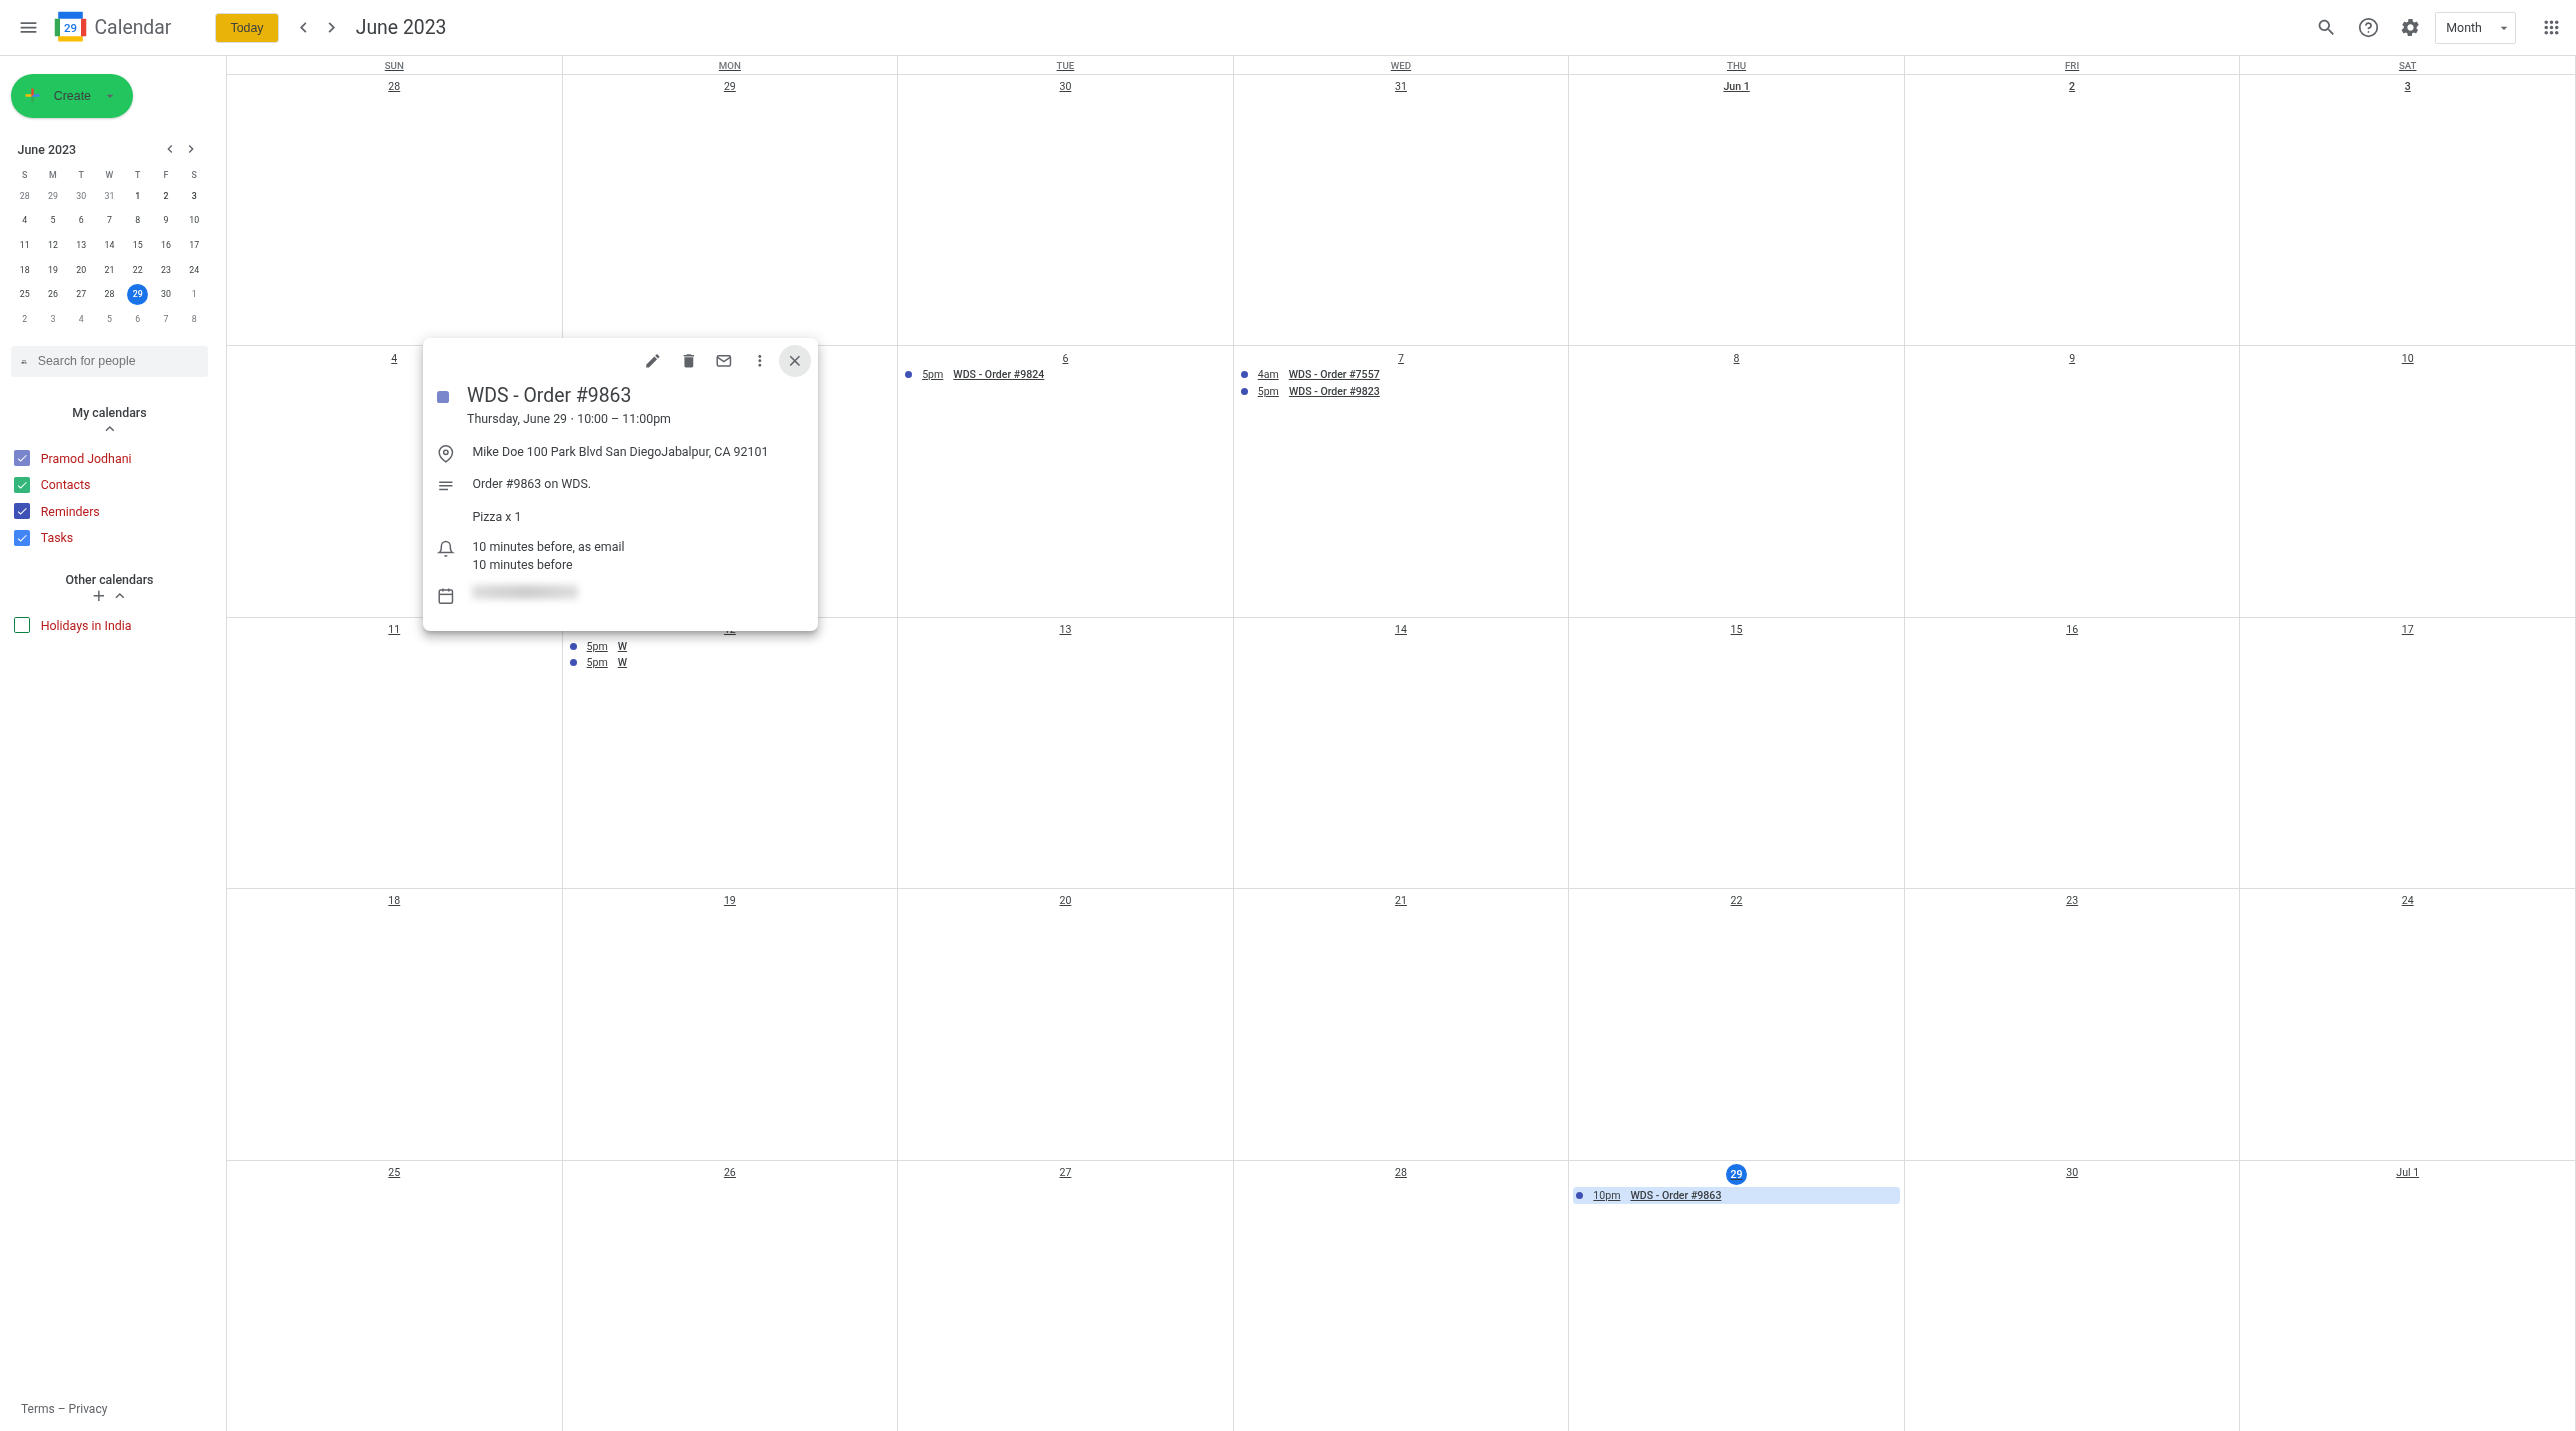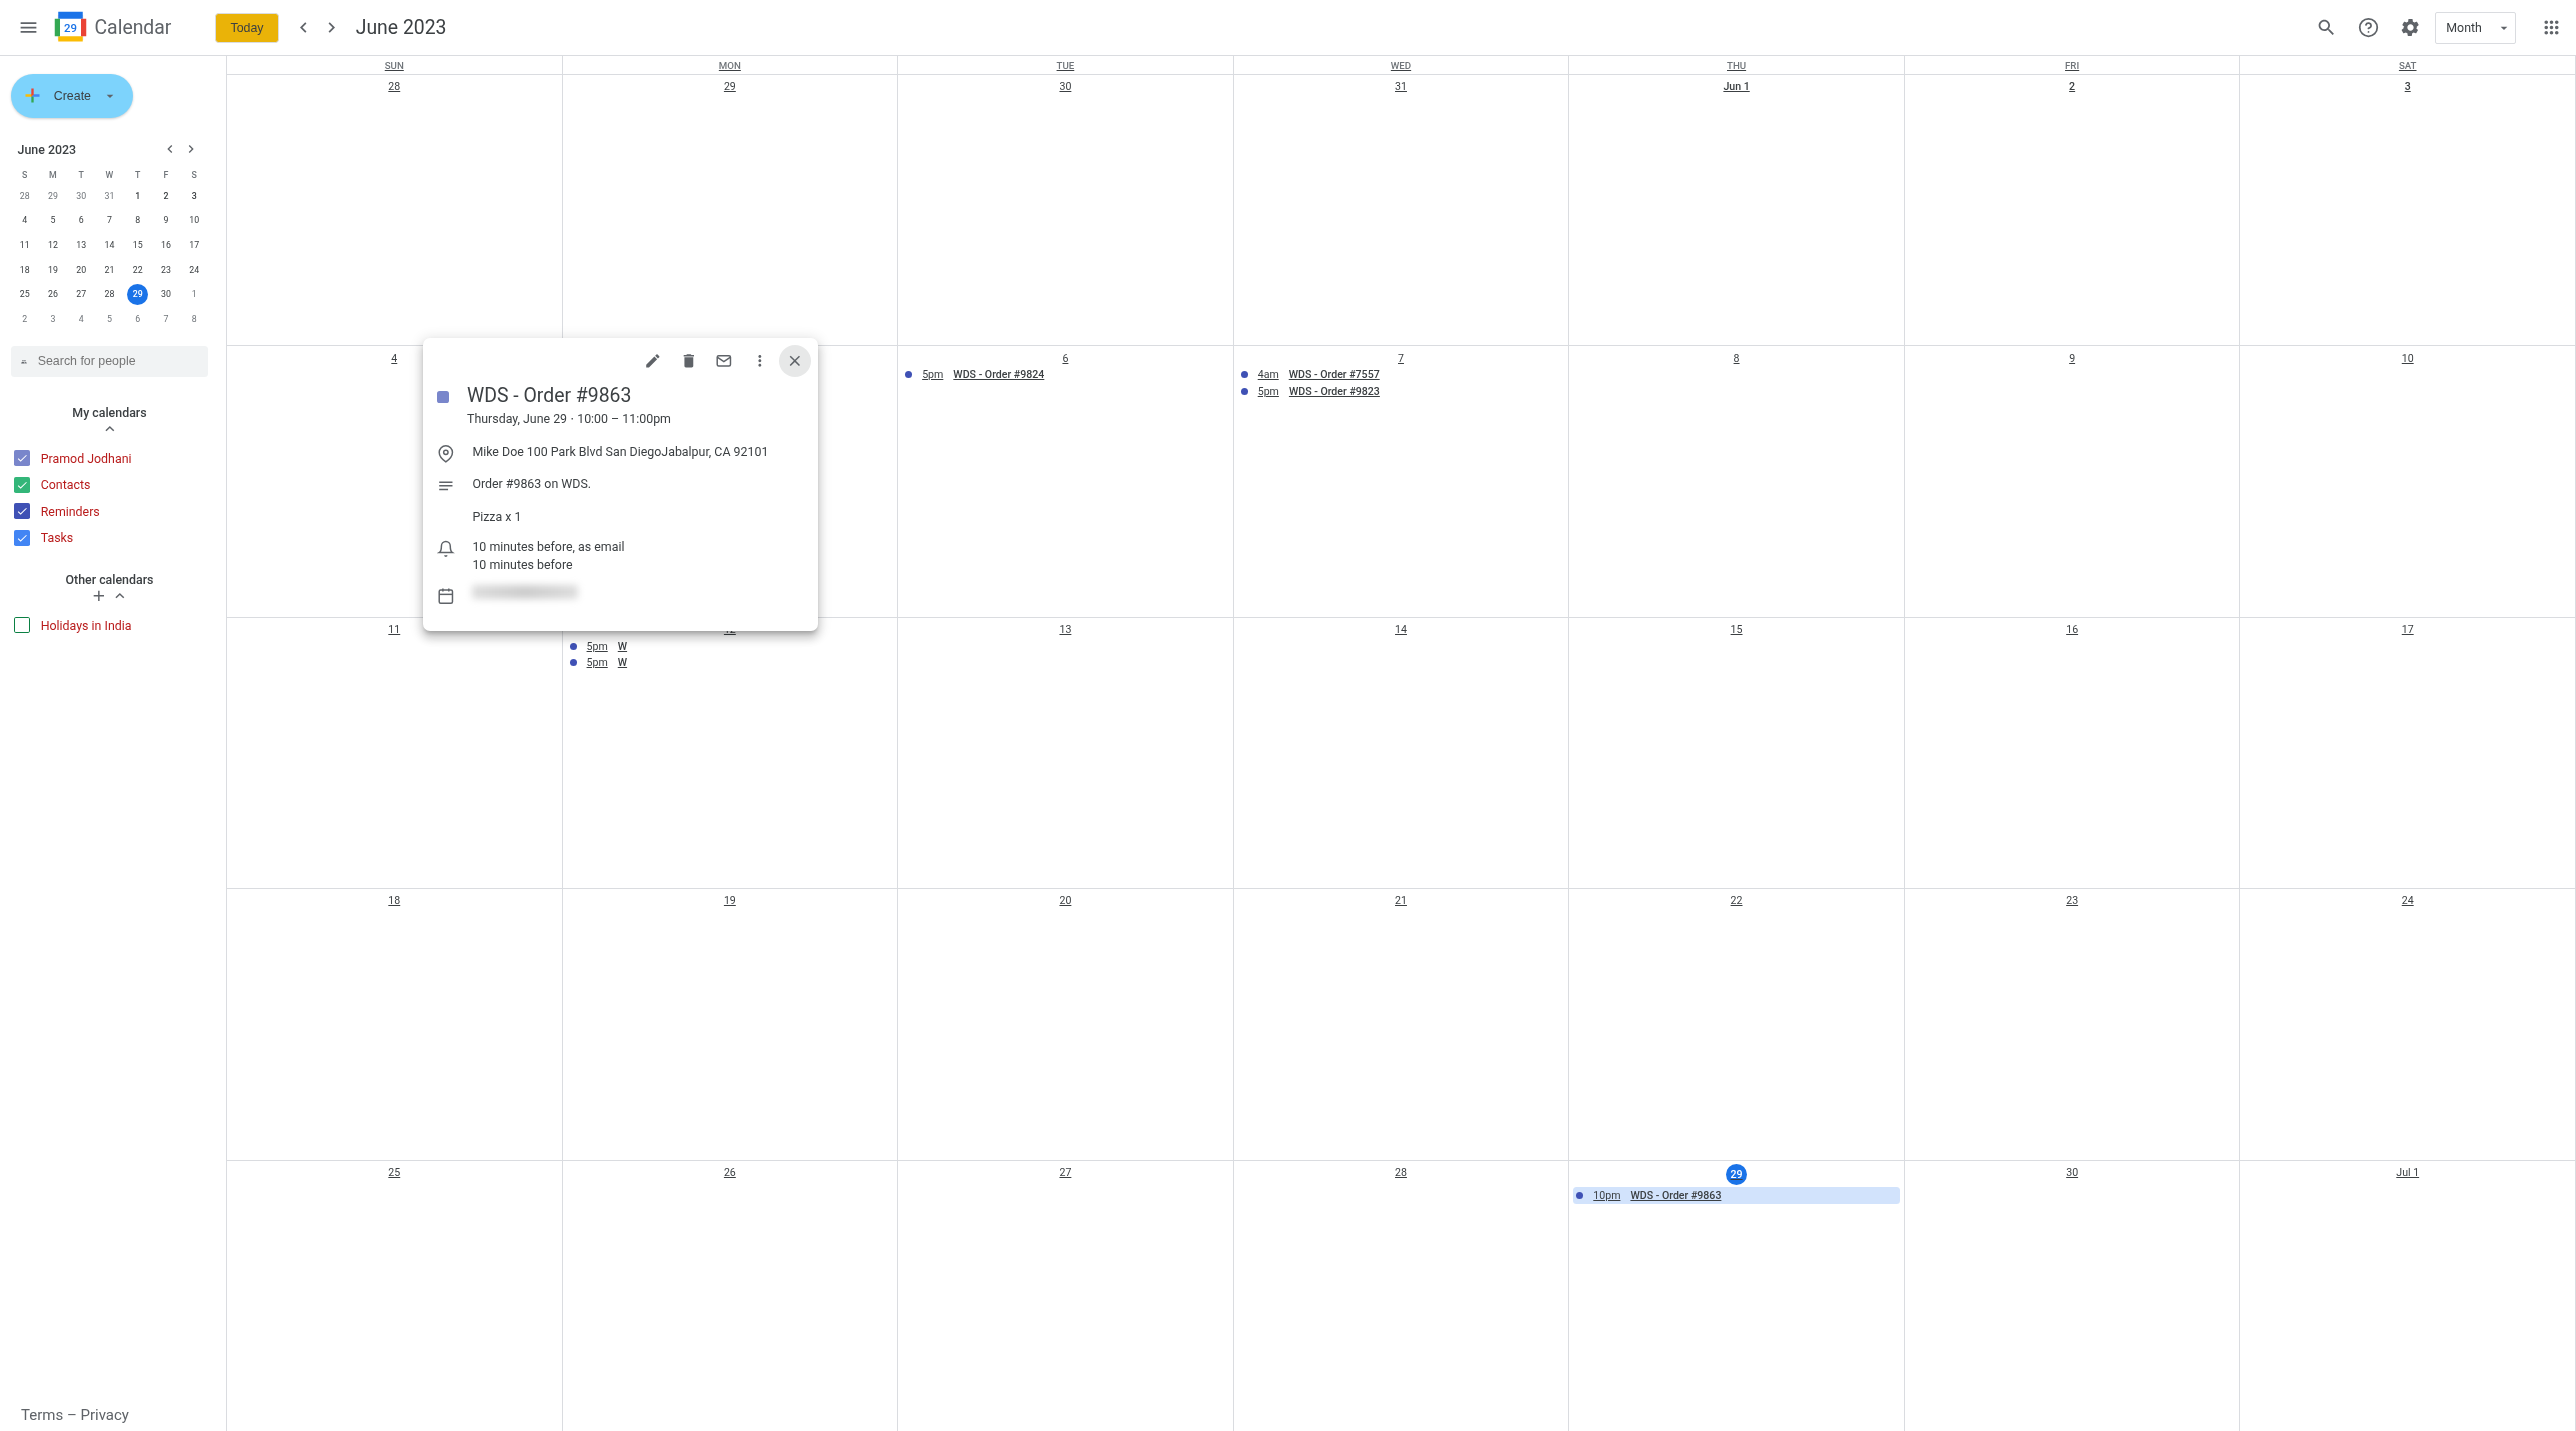--- a/index.html
+++ b/index.html
@@ -17,21 +17,21 @@
 .current-month { font-size: 19.4px; color: #3c4043; margin-left: 10.6px; font-weight: 400; }
 .header-right { margin-left: auto; display: flex; align-items: center; gap: 7px; }
 .icon-btn { width: 35px; height: 35px; display: flex; align-items: center; justify-content: center; cursor: pointer; border-radius: 50%; color: #5f6368; }
 .view-select { padding: 7px 3.5px 7px 10.6px; border: 0.9px solid #dadce0; border-radius: 2px; font-size: 12.4px; display: flex; align-items: center; gap: 14px; cursor: pointer; }
 
 
 .main { display: flex; height: calc(100vh - 56px); }
 .sidebar { width: 226px; padding: 10.6px 17.7px 10.6px 10.6px; flex-shrink: 0; display: flex; flex-direction: column; overflow-y: auto; }
 
 
-.create-btn { display: flex; align-items: center; gap: 10.6px; padding: 10.6px 14px 10.6px 10.6px; border-radius: 25px; box-shadow: 0 0.9px 2.6px rgba(0,0,0,.2); border: 0.9px solid transparent; background: #7dd3fc; cursor: pointer; width: fit-content; margin: 7px 0 17.7px 0; color: #3c4043; }
+.create-btn { display: flex; align-items: center; gap: 10.6px; padding: 10.6px 14px 10.6px 10.6px; border-radius: 25px; box-shadow: 0 0.9px 2.6px rgba(0,0,0,.2); border: 0.9px solid transparent; background: #22c55e; cursor: pointer; width: fit-content; margin: 7px 0 17.7px 0; color: #3c4043; }
 .plus-icon { width: 21px; height: 21px; }
 .create-label { font-size: 12.4px; font-weight: 500; }
 
 
 .mini-header { display: flex; align-items: center; justify-content: space-between; padding: 3.5px 7px 7px 7px; }
 .mini-title { font-size: 12.4px; color: #3c4043; font-weight: 500; }
 .mini-nav { display: flex; }
 .mini-nav-btn { width: 21px; height: 21px; display: flex; align-items: center; justify-content: center; cursor: pointer; color: #5f6368; border-radius: 50%; }
 .mini-grid { display: grid; grid-template-columns: repeat(7, 1fr); gap: 0; }
 .mini-day-head { font-size: 8.8px; color: #70757a; text-align: center; padding: 3.5px 0; font-weight: 500; }
@@ -79,21 +79,21 @@
 .popup-title-row { display: flex; gap: 17.7px; margin-bottom: 3.5px; }
 .popup-color { width: 12.4px; height: 12.4px; border-radius: 2.6px; background: #7986cb; margin-top: 7px; flex-shrink: 0; }
 .popup-title { font-size: 19.4px; color: #3c4043; font-weight: 400; }
 .popup-datetime { font-size: 12.4px; color: #3c4043; margin-left: 30px; margin-bottom: 17.7px; }
 .popup-row { display: flex; gap: 17.7px; margin-bottom: 12.4px; align-items: flex-start; }
 .popup-row-icon { width: 17.7px; color: #5f6368; flex-shrink: 0; display: flex; justify-content: center; margin-top: 1.8px; }
 .popup-row-text { font-size: 12.4px; color: #3c4043; line-height: 1.4; }
 .blurred { filter: blur(3.5px); background: linear-gradient(90deg, #ddd, #ccc, #ddd); width: 106px; height: 14px; border-radius: 1.8px; }
 
 
-.footer { position: absolute; bottom: 7px; left: 21px; font-size: 15px; color: #5f6368; text-align: right; }
+.footer { position: absolute; bottom: 15px; left: 21px; font-size: 12px; color: #5f6368; text-align: right; }
 .footer a { color: #5f6368; text-decoration: none; }
 
 svg { display: block; }
 </style>
 </head>
 <body>
 
 <div class="header">
   <div class="menu-btn">
     <svg width="21" height="21" viewBox="0 0 24 24" fill="#5f6368">

